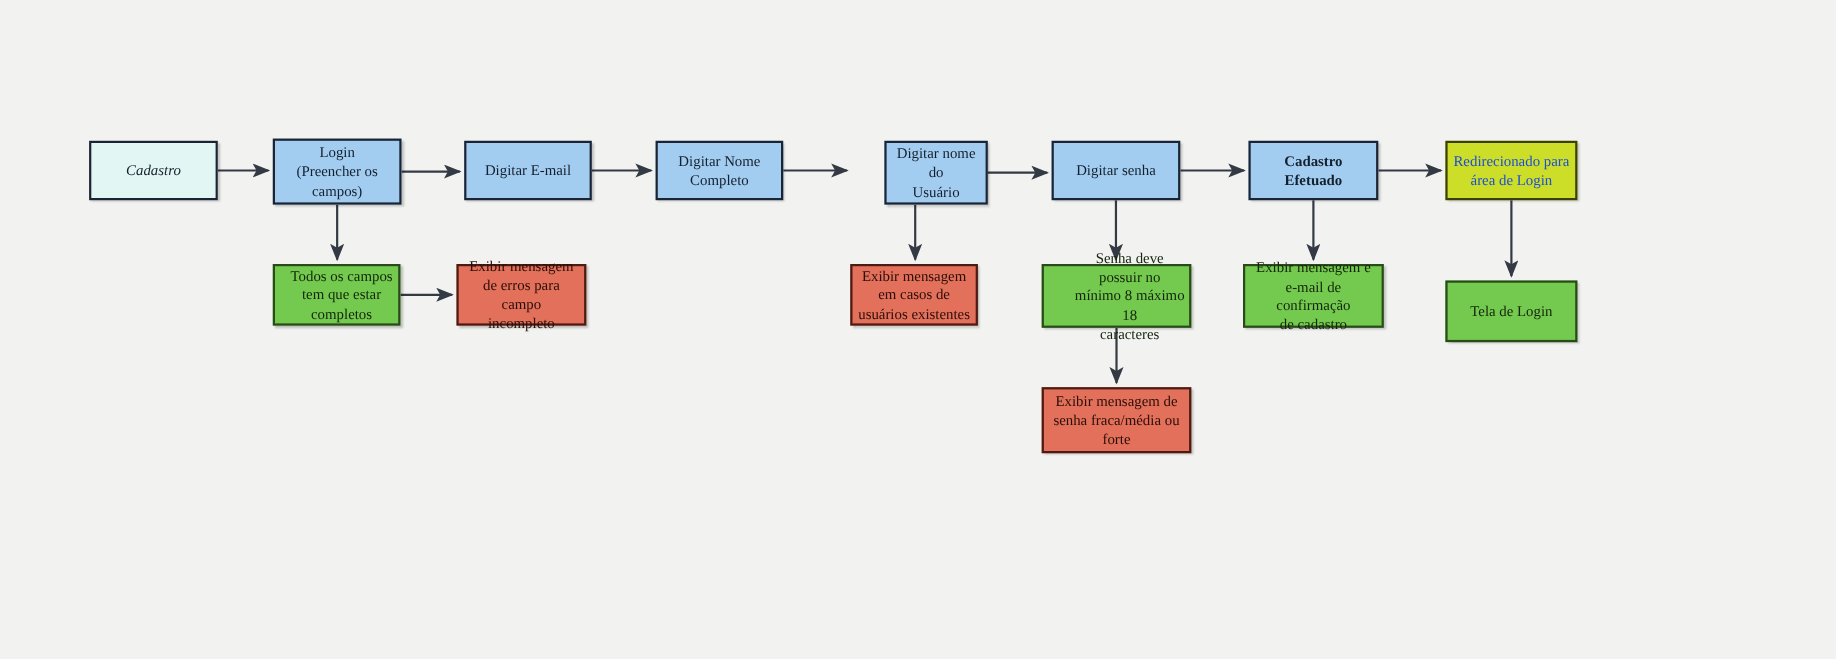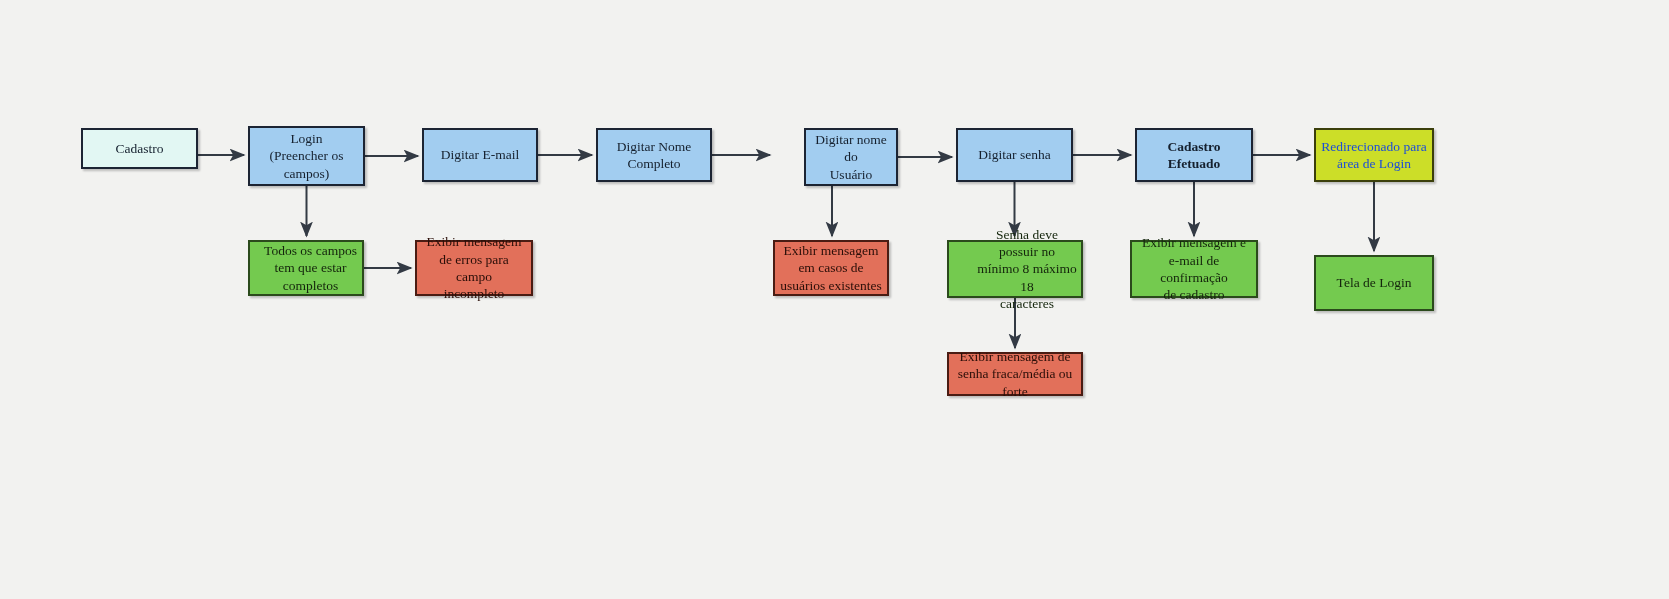--- a/index.html
+++ b/index.html
@@ -89,21 +89,21 @@
         <path d="M306.5,186 L306.5,236" marker-end="url(#arrowhead)"></path>
         <path d="M364,268 L411,268" marker-end="url(#arrowhead)"></path>
         <path d="M832,186 L832,236" marker-end="url(#arrowhead)"></path>
         <path d="M1014.5,182 L1014.5,236" marker-end="url(#arrowhead)"></path>
         <path d="M1194,182 L1194,236" marker-end="url(#arrowhead)"></path>
         <path d="M1374,182 L1374,251" marker-end="url(#arrowhead)"></path>
         <path d="M1015,298 L1015,348" marker-end="url(#arrowhead)"></path>
       </g>
   </svg>
   <div id="node-layer">
-      <div class="node start" style="left: 81px; top: 128px; width: 117px; height: 41px;">
+      <div class="node start" style="left: 81px; top: 128px; width: 117px; height: 54px; font-style: italic;">
         <span class="label">Cadastro</span>
       </div>
       <div class="node blue" style="left: 248px; top: 126px; width: 117px; height: 60px;">
         <span class="label">Login<br>(Preencher os<br>campos)</span>
       </div>
       <div class="node blue" style="left: 422px; top: 128px; width: 116px; height: 54px;">
         <span class="label">Digitar E-mail</span>
       </div>
       <div class="node blue" style="left: 596px; top: 128px; width: 116px; height: 54px;">
         <span class="label">Digitar Nome<br>Completo</span>
@@ -131,17 +131,17 @@
       </div>
       <div class="node green" style="left: 947px; top: 240px; width: 136px; height: 58px; padding-left: 28px;">
         <span class="label">Senha deve possuir no<br>mínimo 8 máximo 18<br>caracteres</span>
       </div>
       <div class="node green" style="left: 1130px; top: 240px; width: 128px; height: 58px;">
         <span class="label">Exibir mensagem e<br>e-mail de confirmação<br>de cadastro</span>
       </div>
       <div class="node green" style="left: 1314px; top: 255px; width: 120px; height: 56px;">
         <span class="label">Tela de Login</span>
       </div>
-      <div class="node red" style="left: 947px; top: 352px; width: 136px; height: 44px;">
+      <div class="node red" style="left: 947px; top: 352px; width: 136px; height: 60px;">
         <span class="label">Exibir mensagem  de<br>senha fraca/média ou<br>forte</span>
       </div>
     </div>
 </div>
 
 </body></html>

